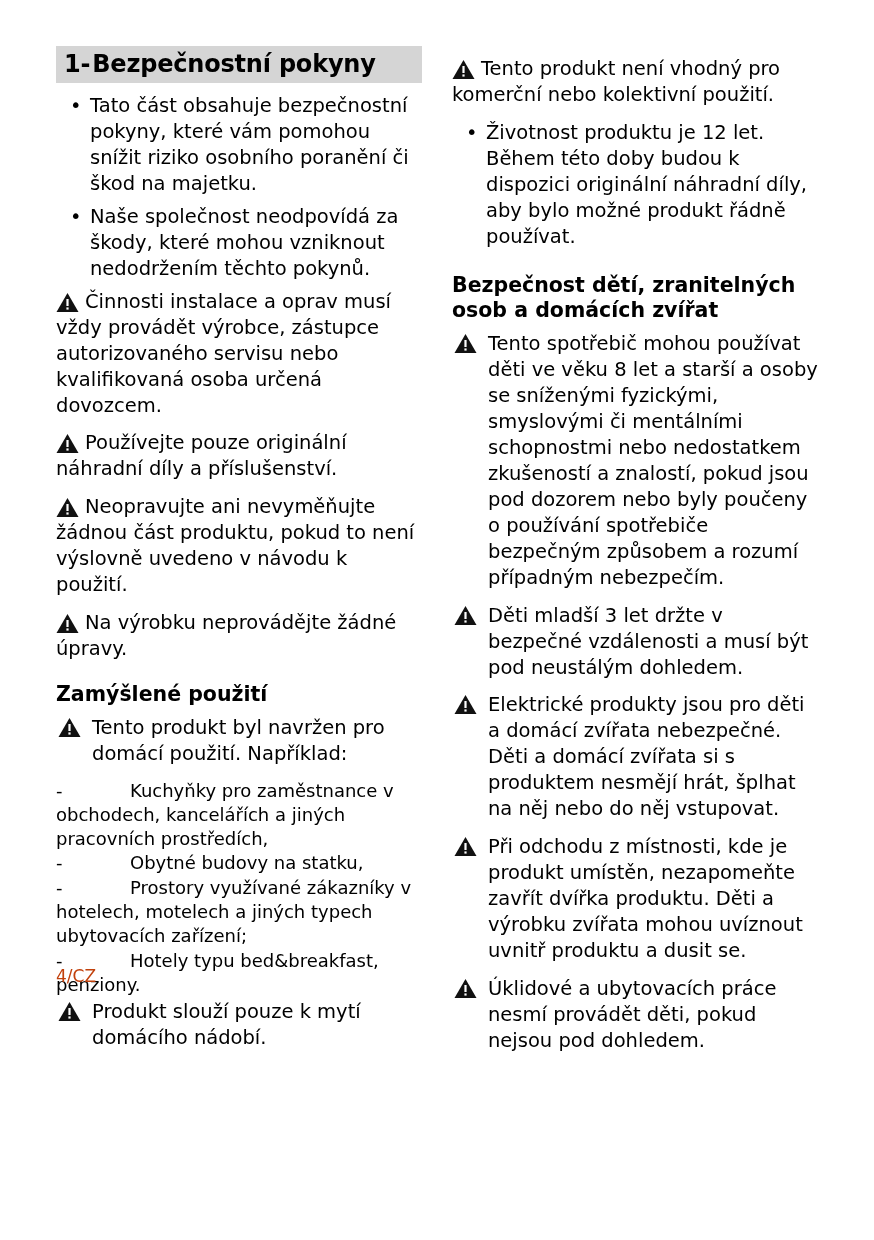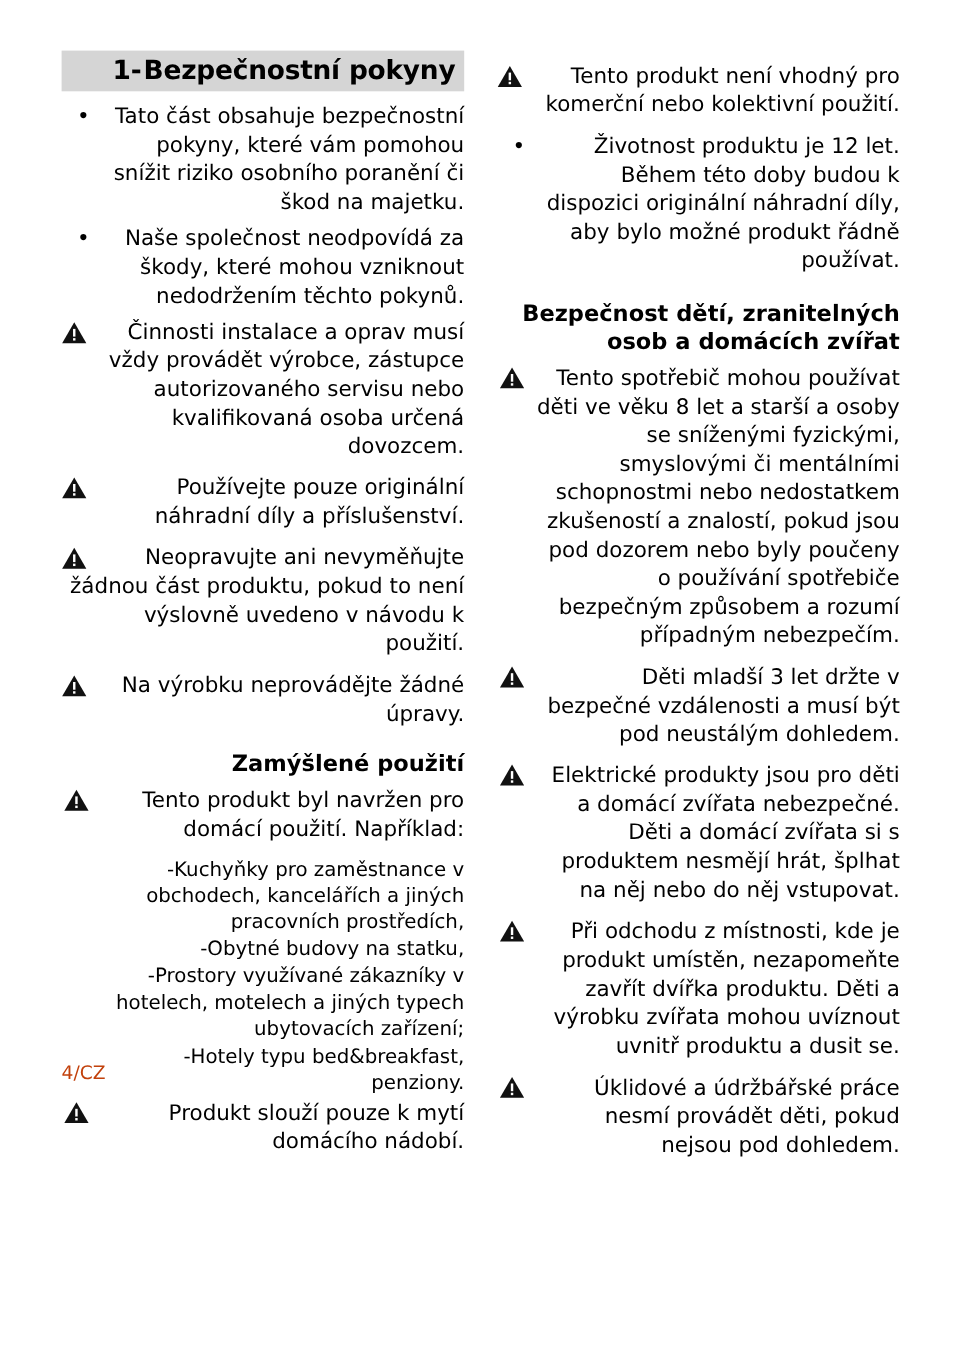--- a/index.html
+++ b/index.html
@@ -15,21 +15,20 @@
     position: relative;
     overflow: hidden;
   }
   .page {
     position: absolute;
     left: 0; top: 0;
     width: 874px;
     height: 1020px;
     box-sizing: border-box;
     padding: 46px 56px 0 56px;
-    text-align: right;
   }
   .columns {
     display: flex;
     flex-direction: row;
     gap: 30px;
     height: 1120px;
   }
   .col {
     width: 379px;
     box-sizing: border-box;
@@ -293,20 +292,20 @@
       </p>
 
       <p class="warn ind">
         <span class="tri">
           <svg viewBox="0 0 23 21" width="23" height="21" aria-hidden="true">
             <polygon points="11.5,1 22.5,20 0.5,20" fill="#111111"></polygon>
             <rect x="10.4" y="7" width="2.2" height="7" fill="#ffffff"></rect>
             <rect x="10.4" y="15.4" width="2.2" height="2.2" fill="#ffffff"></rect>
           </svg>
         </span>
-        <span>Úklidové a údržbářské práce nesmí provádět děti, pokud nejsou pod dohledem.</span>
+        <span>Úklidové a ubytovacích práce nesmí provádět děti, pokud nejsou pod dohledem.</span>
       </p>
 
     </div>
   </div>
 
   <div class="footer">4/CZ</div>
 </div>
 
 </body></html>

